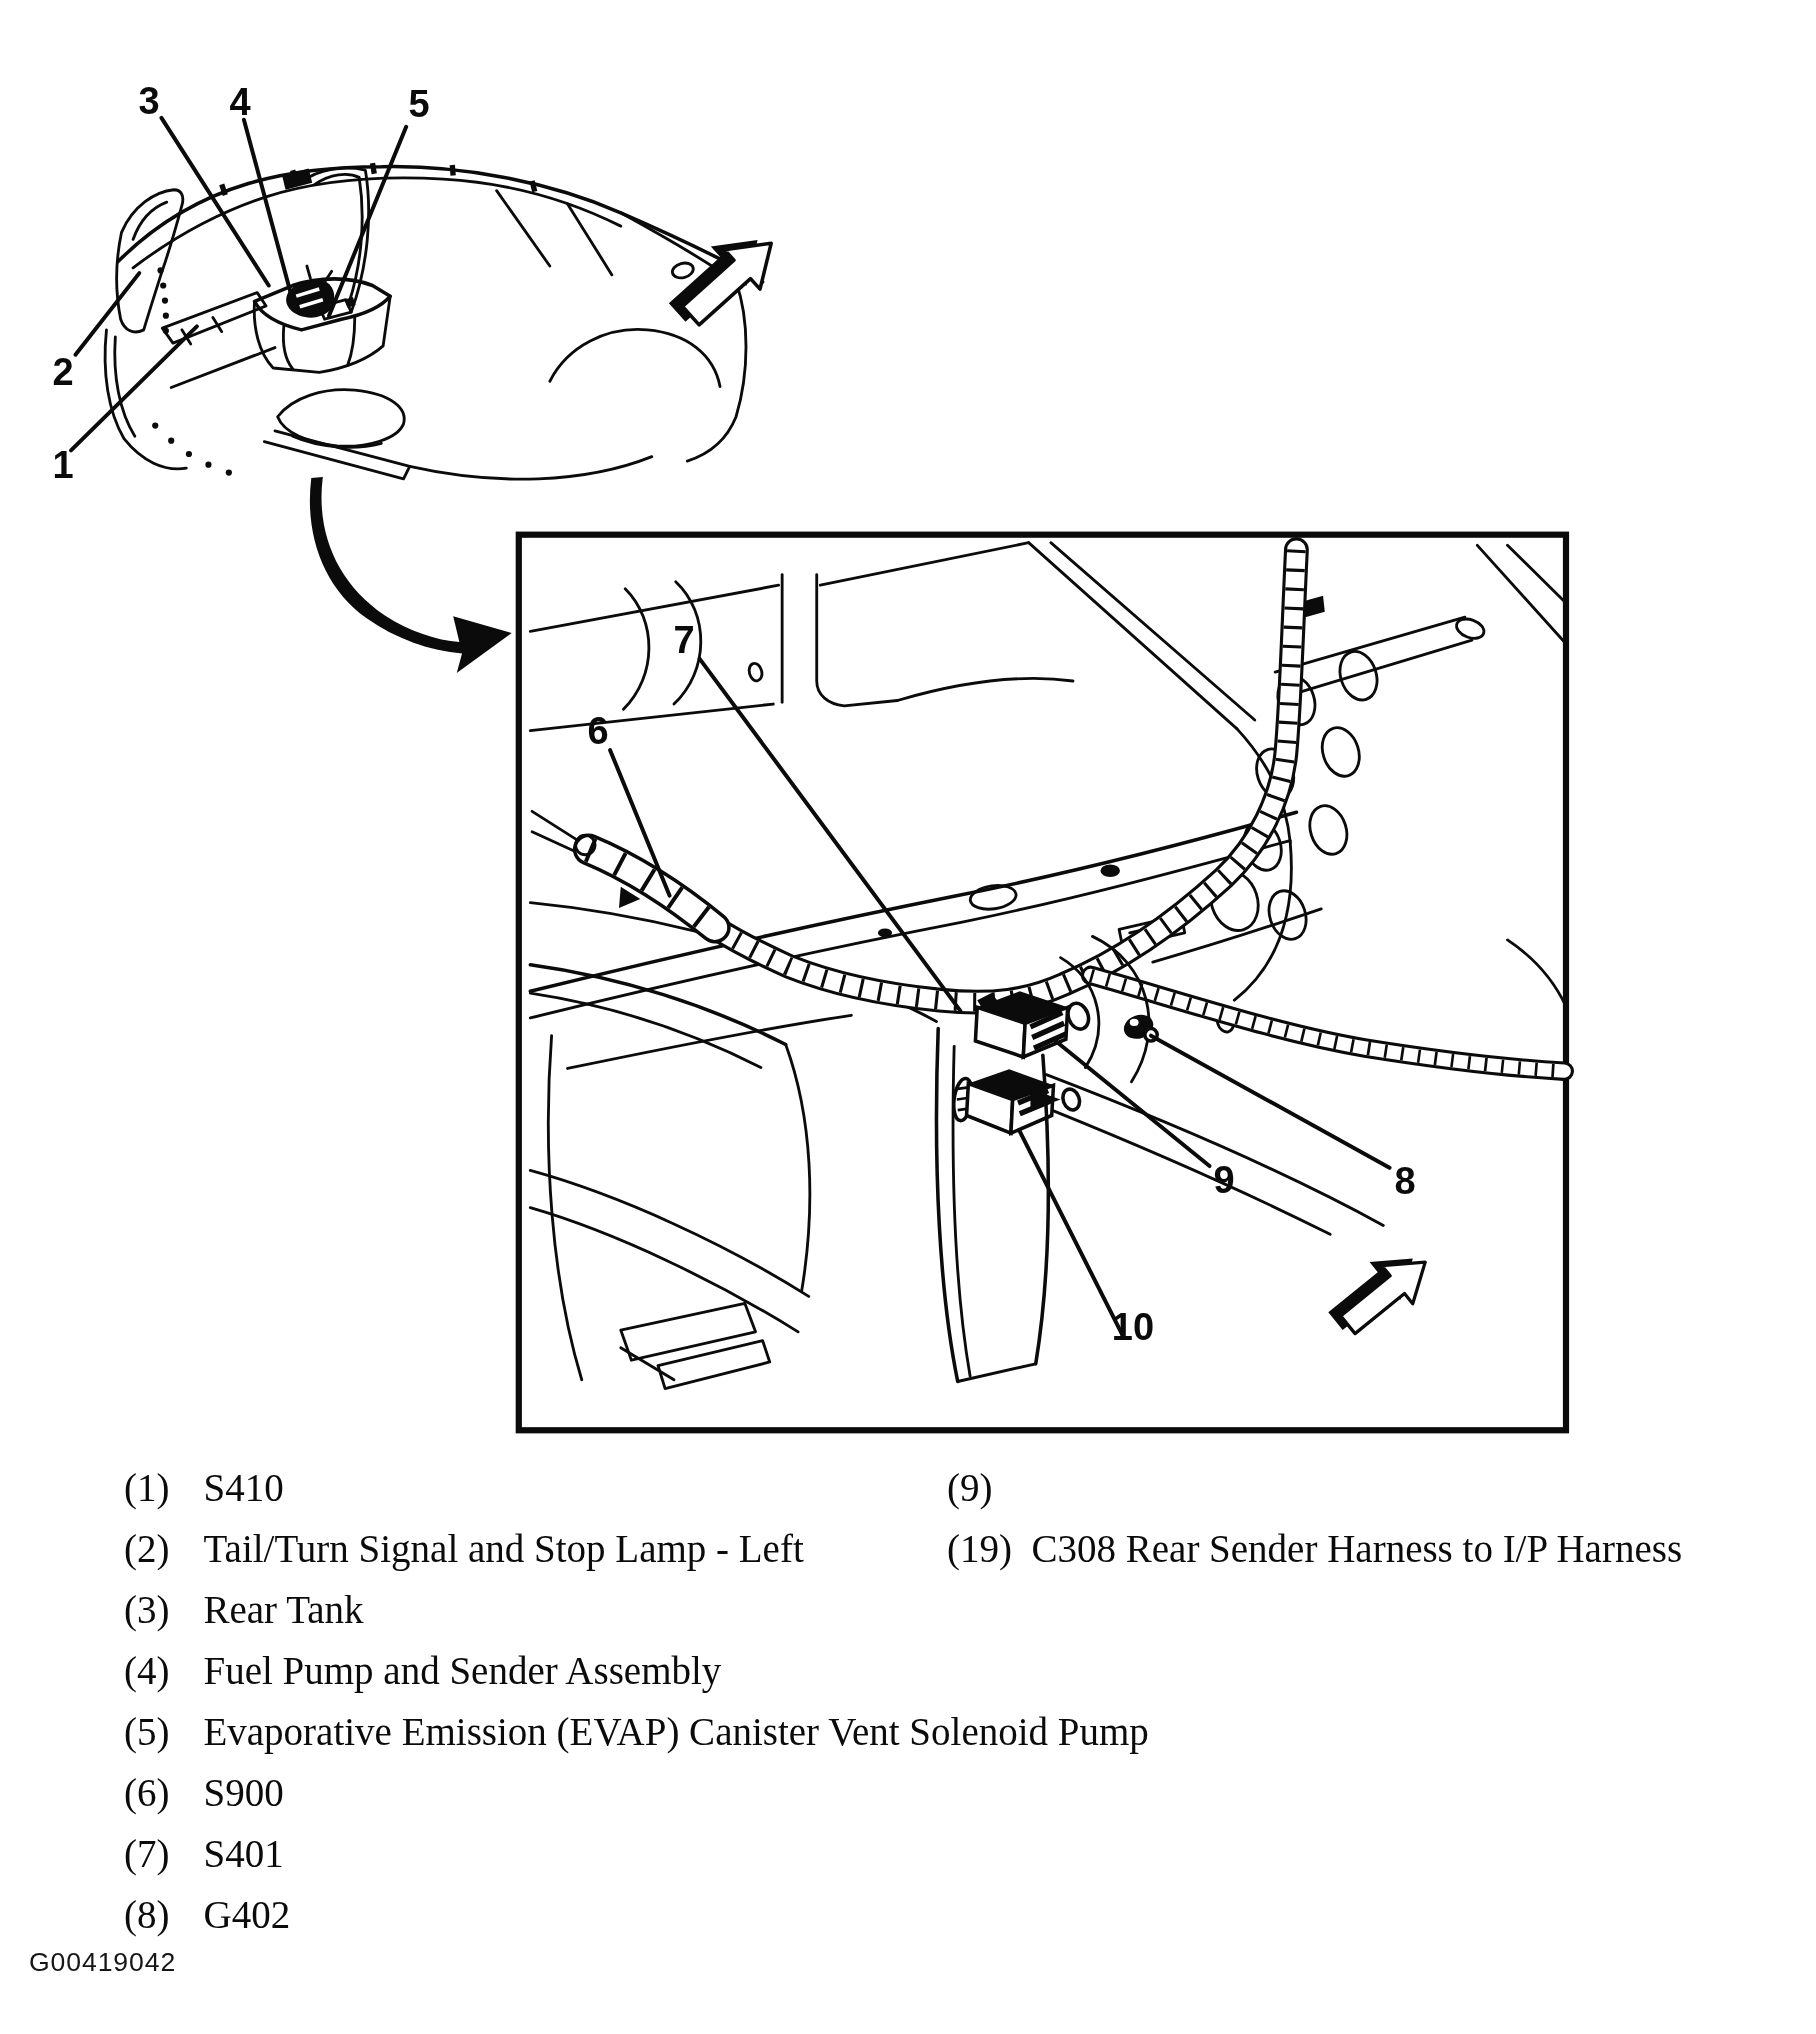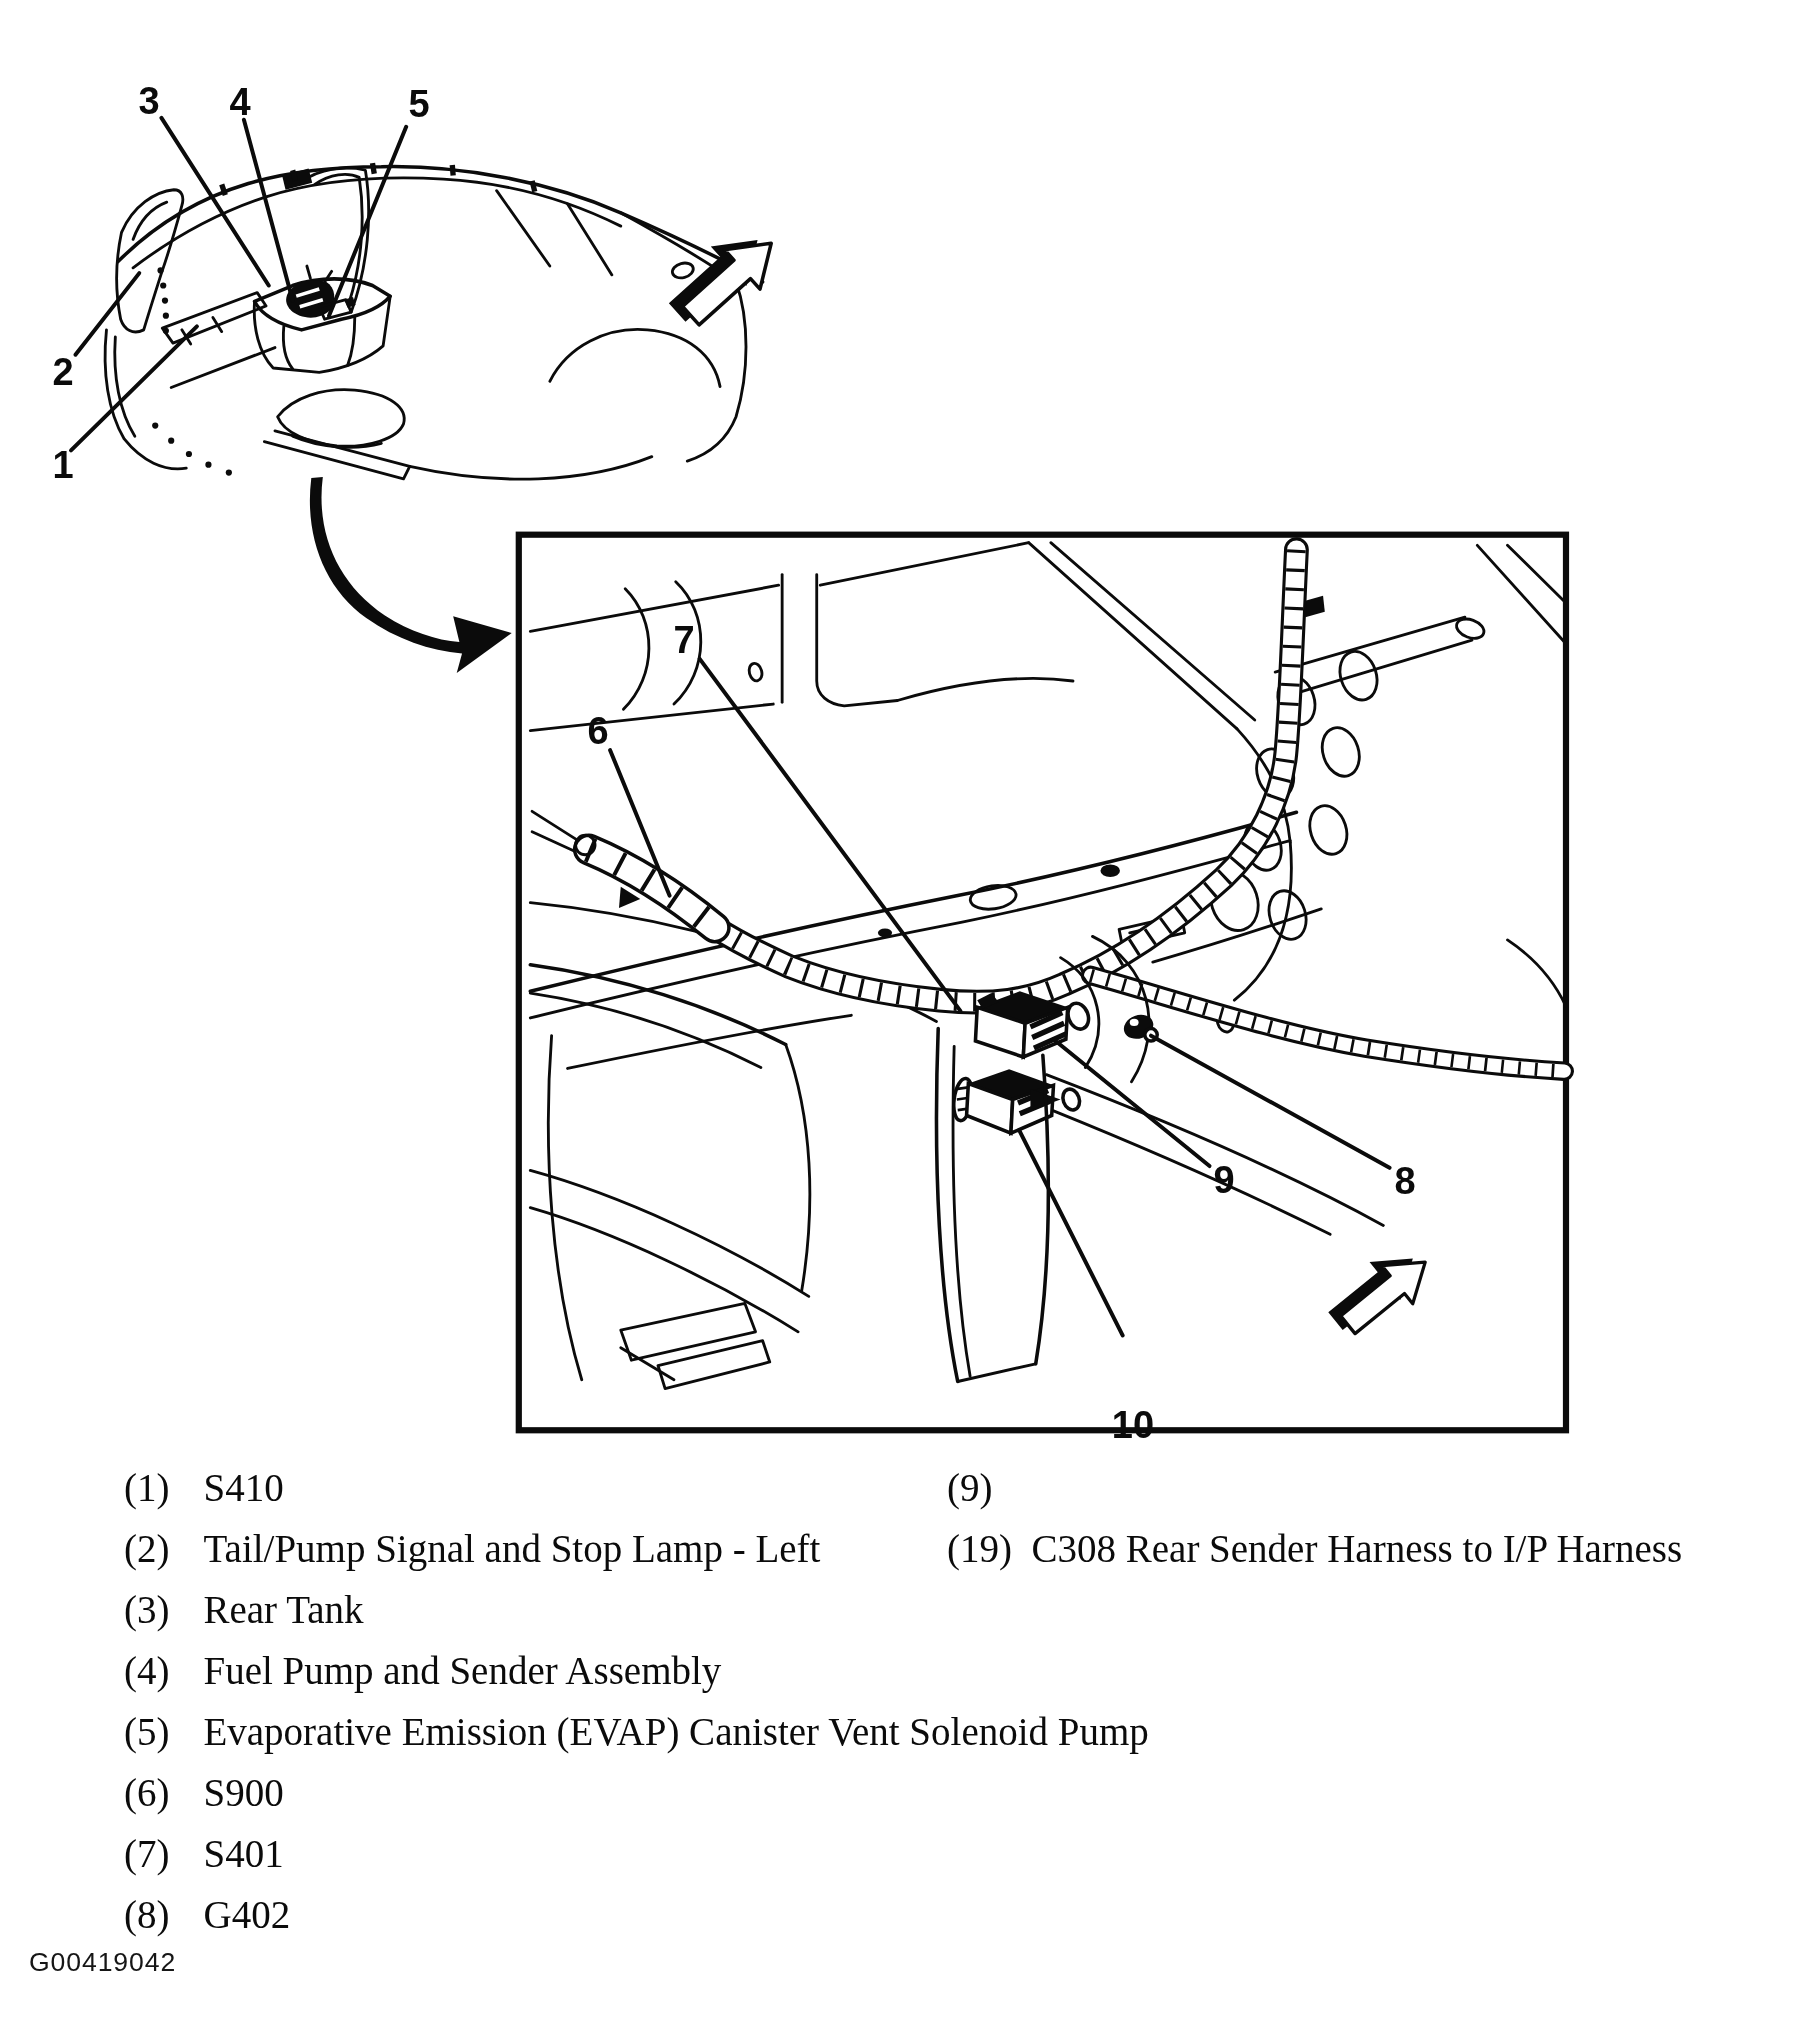--- a/index.html
+++ b/index.html
@@ -277,31 +277,31 @@
   <div id="callout-layer">
       <span class="callout" style="left: 63px; top: 465px;">1</span>
       <span class="callout" style="left: 63px; top: 372px;">2</span>
       <span class="callout" style="left: 149px; top: 101px;">3</span>
       <span class="callout" style="left: 240px; top: 102px;">4</span>
       <span class="callout" style="left: 419px; top: 104px;">5</span>
       <span class="callout" style="left: 598px; top: 731px;">6</span>
       <span class="callout" style="left: 684px; top: 640px;">7</span>
       <span class="callout" style="left: 1405px; top: 1181px;">8</span>
       <span class="callout" style="left: 1224px; top: 1180px;">9</span>
-      <span class="callout" style="left: 1133px; top: 1425px;">10</span>
+      <span class="callout" style="left: 1133px; top: 1327px;">10</span>
     </div>
 
   <div class="legend-col" id="legend-left">
       <div class="lrow">
         <span class="lnum">(1)</span>
         <span class="llabel">S410</span>
       </div>
       <div class="lrow">
         <span class="lnum">(2)</span>
-        <span class="llabel">Tail/Pump Signal and Stop Lamp - Left</span>
+        <span class="llabel">Tail/Turn Signal and Stop Lamp - Left</span>
       </div>
       <div class="lrow">
         <span class="lnum">(3)</span>
         <span class="llabel">Rear Tank</span>
       </div>
       <div class="lrow">
         <span class="lnum">(4)</span>
         <span class="llabel">Fuel Pump and Sender Assembly</span>
       </div>
       <div class="lrow">

